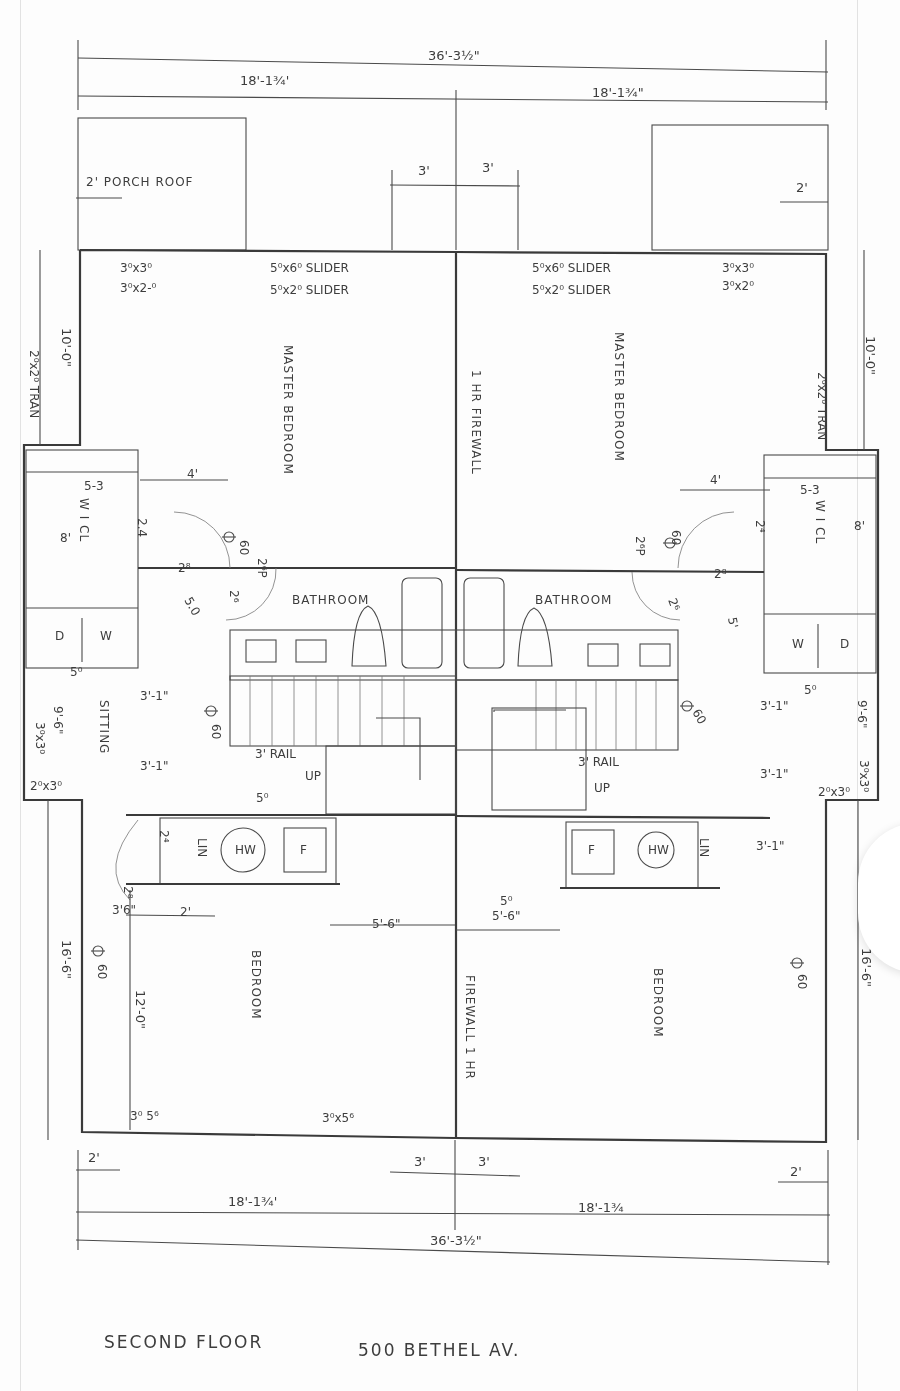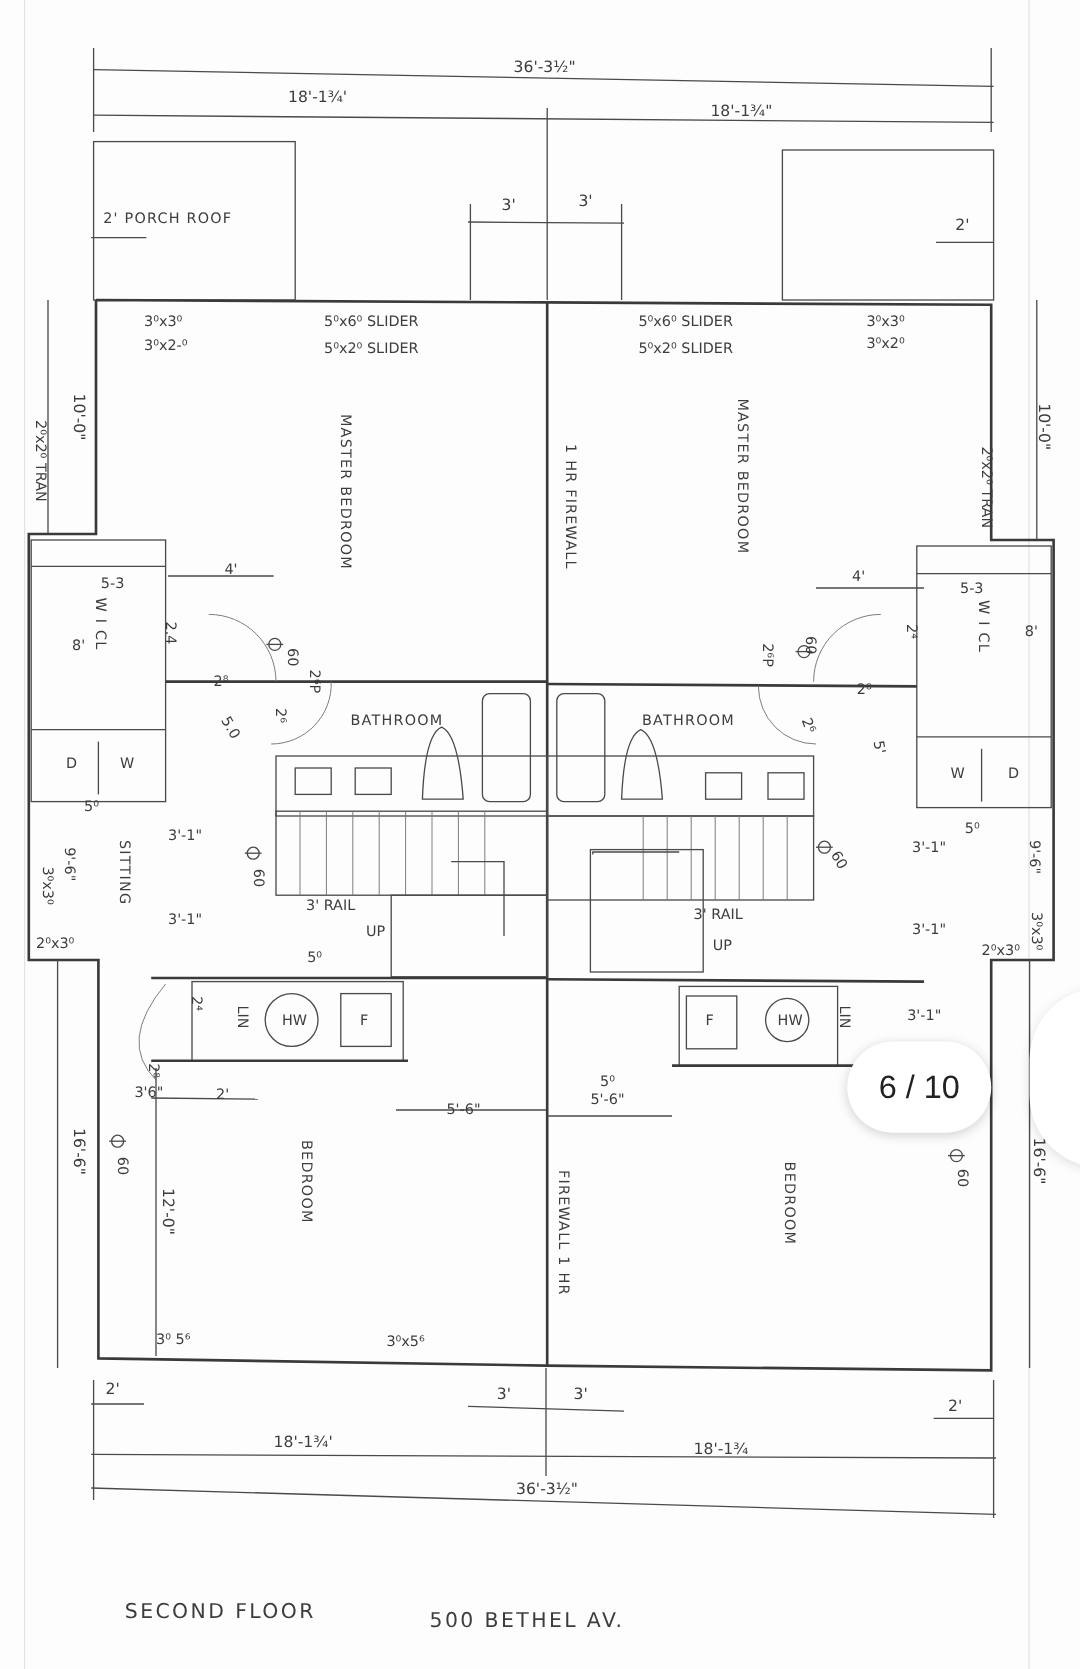--- a/index.html
+++ b/index.html
@@ -256,14 +256,13 @@
       <text transform="translate(124,886) rotate(90)" font-size="10">2⁸</text>
     </g>
 
     <g>
       <text class="big" x="104" y="1348">SECOND FLOOR</text>
       <text class="big" x="358" y="1356">500 BETHEL AV.</text>
     </g>
   </svg>
 
   <div class="next-button"></div>
-  <div class="page-indicator">6 / 10</div>
 </div>
 
 </body></html>

